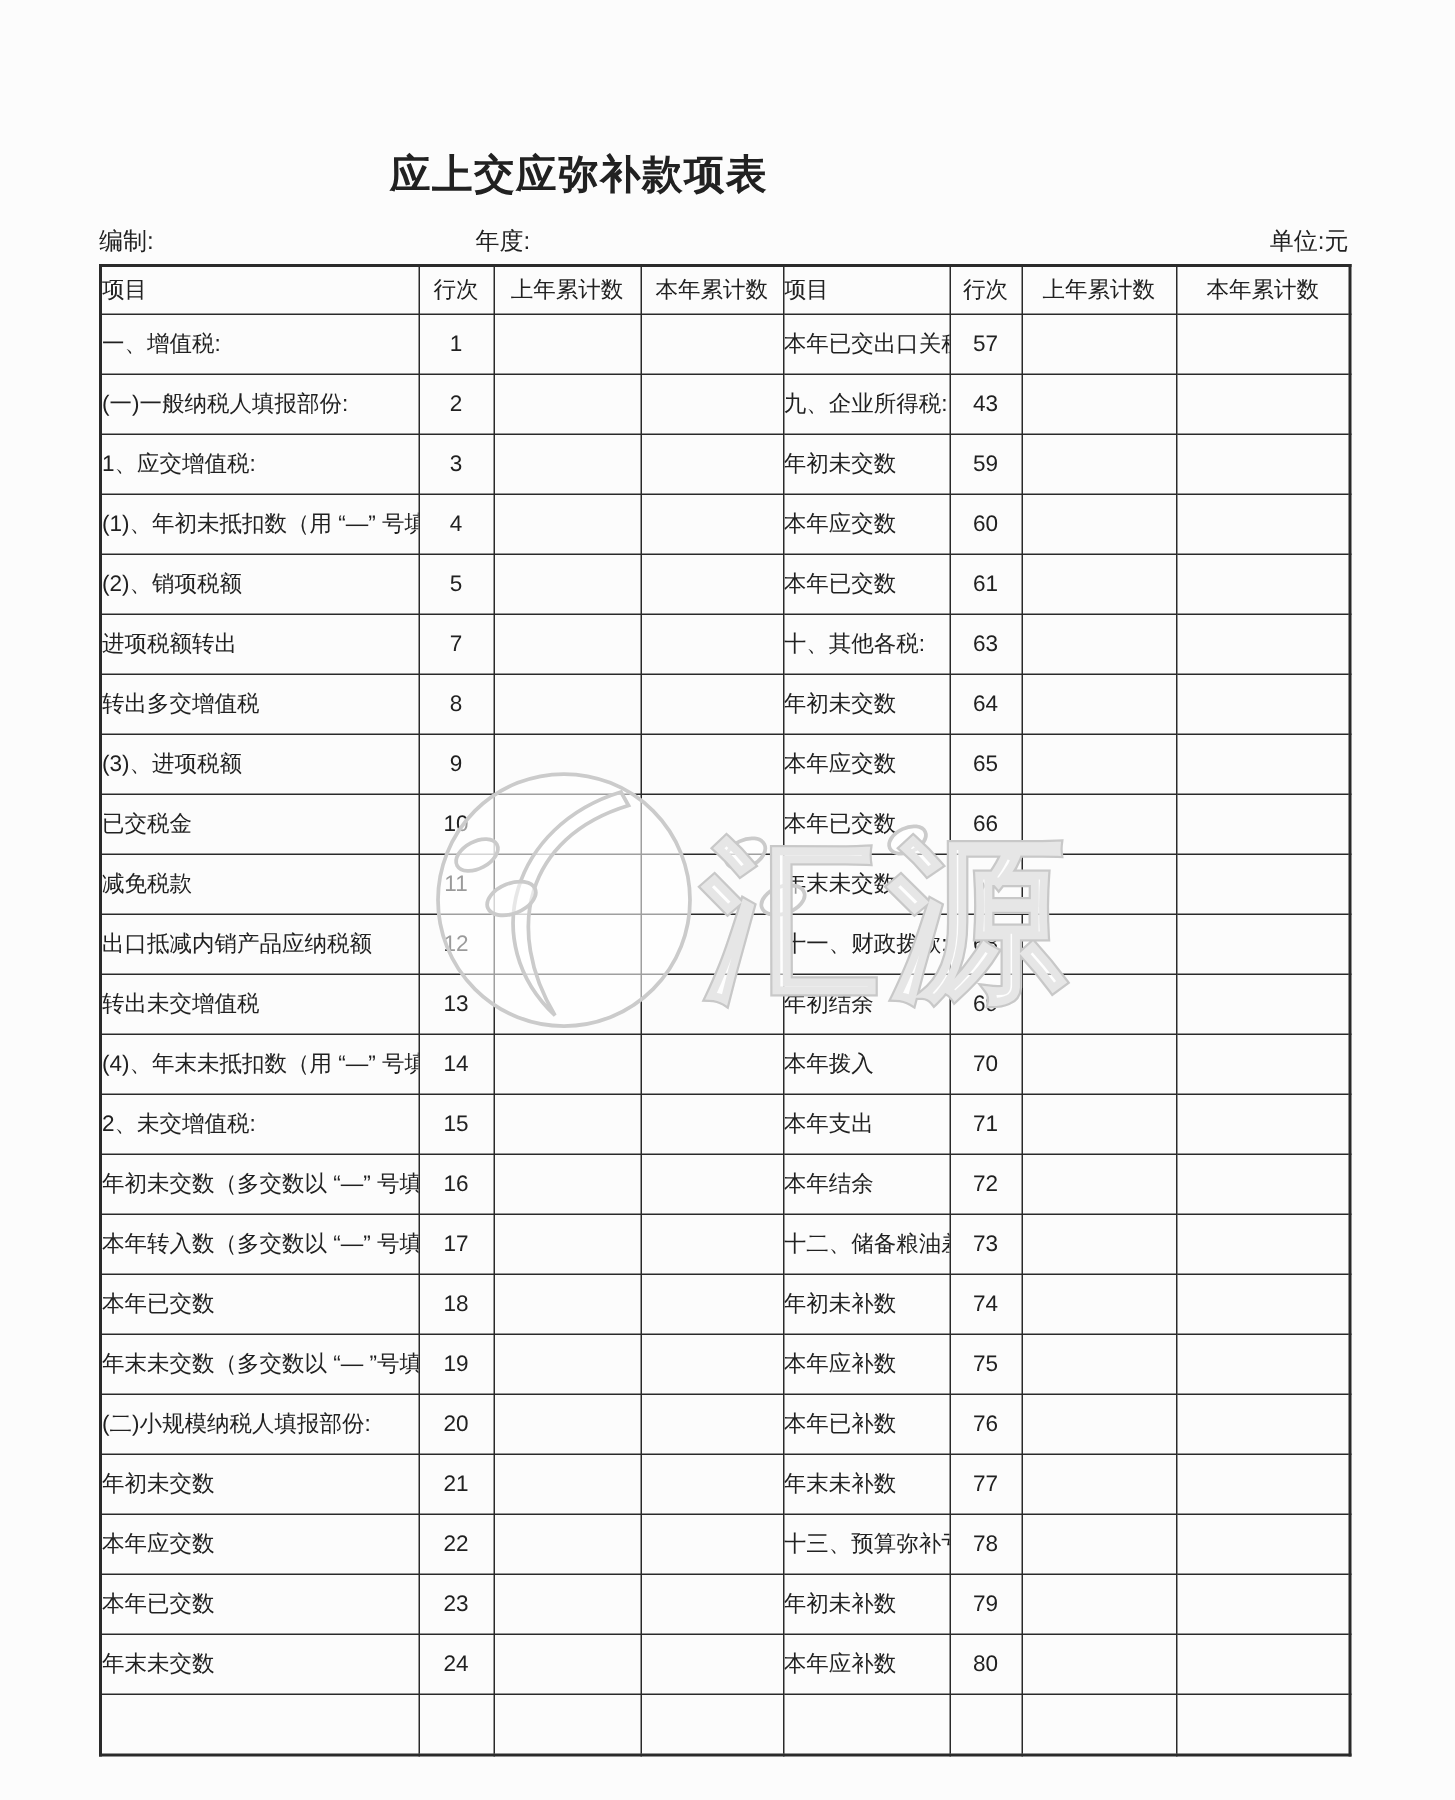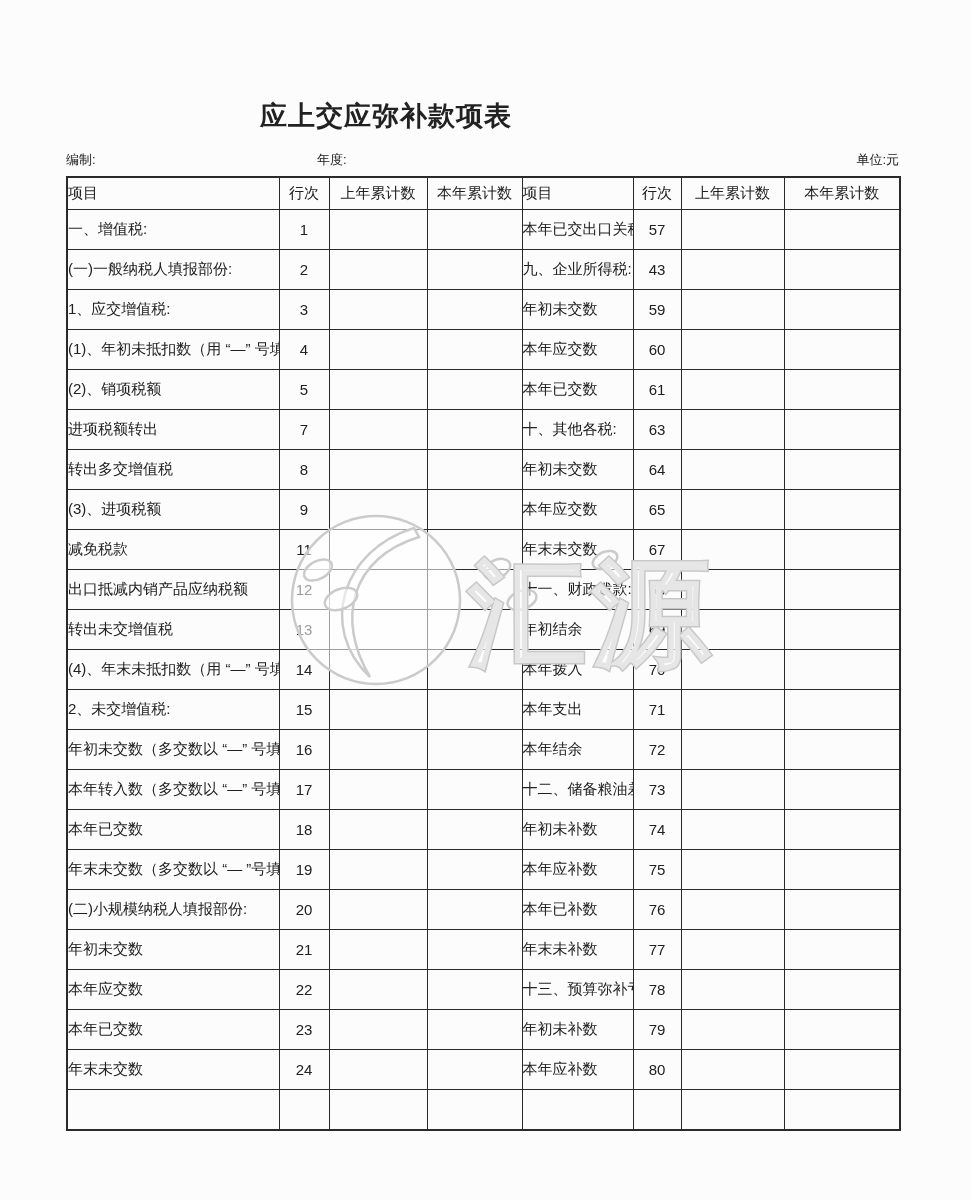--- a/index.html
+++ b/index.html
@@ -5,21 +5,21 @@
   html,body{margin:0;padding:0;}
   body{
     width:970px;height:1200px;overflow:hidden;position:relative;
     background:#fcfcfc;color:#212121;
     font-family:"Liberation Sans",sans-serif;
   }
   .page-title{
     position:absolute;top:98px;left:0;width:772px;
     text-align:center;font-size:27px;font-weight:600;letter-spacing:1px;
   }
-  .meta-row{position:absolute;top:151px;left:66px;width:833px;height:20px;font-size:13px;}
+  .meta-row{position:absolute;top:151px;left:66px;width:833px;height:20px;font-size:16px;}
   .meta-center{position:absolute;left:251px;top:0;}
   .meta-right{position:absolute;right:0;top:0;}
   table.form{
     position:absolute;left:66px;top:176px;width:833px;
     border-collapse:collapse;table-layout:fixed;
     border:2px solid #2a2a2a;
   }
   .form th,.form td{
     border:1.6px solid #2a2a2a;
     font-size:15px;font-weight:normal;
@@ -146,20 +146,30 @@
         <td class="cell-item">(3)、进项税额</td>
         <td class="cell-line">9</td>
         <td class="cell-value"></td>
         <td class="cell-value"></td>
         <td class="cell-item">本年应交数</td>
         <td class="cell-line">65</td>
         <td class="cell-value"></td>
         <td class="cell-value"></td>
       </tr>
       <tr>
+        <td class="cell-item">已交税金</td>
+        <td class="cell-line">10</td>
+        <td class="cell-value"></td>
+        <td class="cell-value"></td>
+        <td class="cell-item">本年已交数</td>
+        <td class="cell-line">66</td>
+        <td class="cell-value"></td>
+        <td class="cell-value"></td>
+      </tr>
+      <tr>
         <td class="cell-item">减免税款</td>
         <td class="cell-line">11</td>
         <td class="cell-value"></td>
         <td class="cell-value"></td>
         <td class="cell-item">年末未交数</td>
         <td class="cell-line">67</td>
         <td class="cell-value"></td>
         <td class="cell-value"></td>
       </tr>
       <tr>

